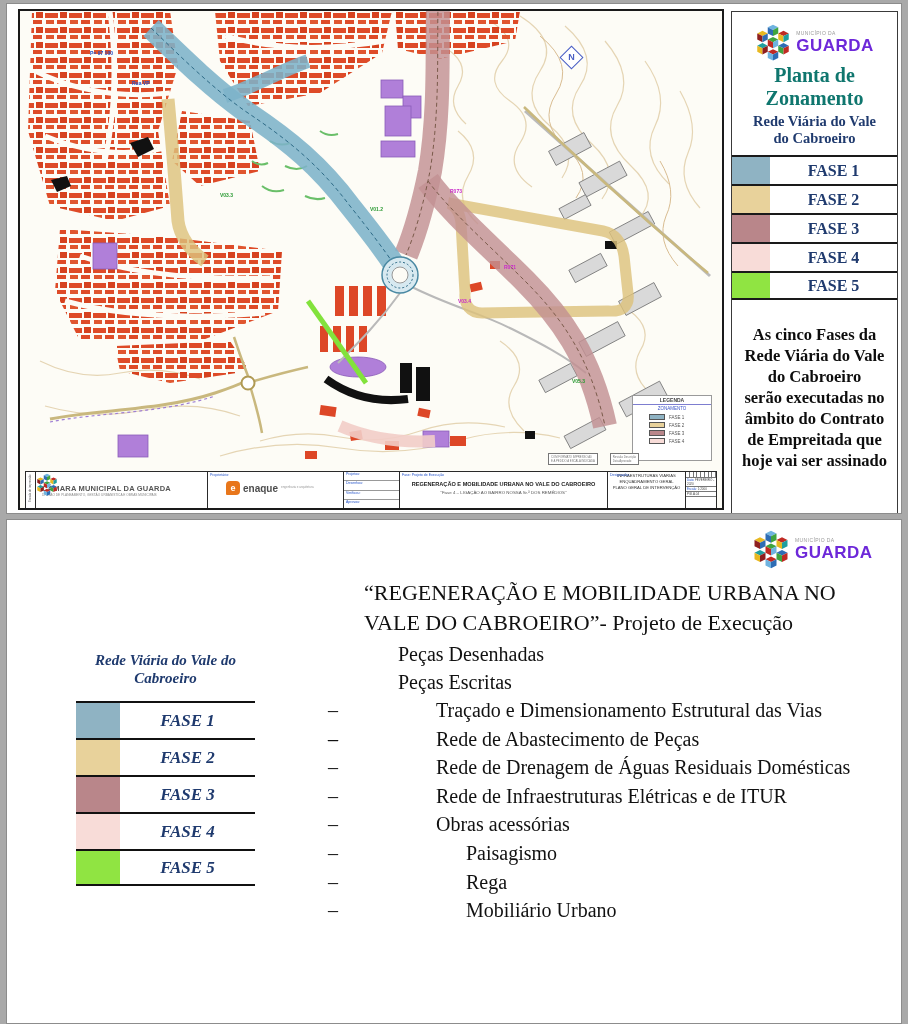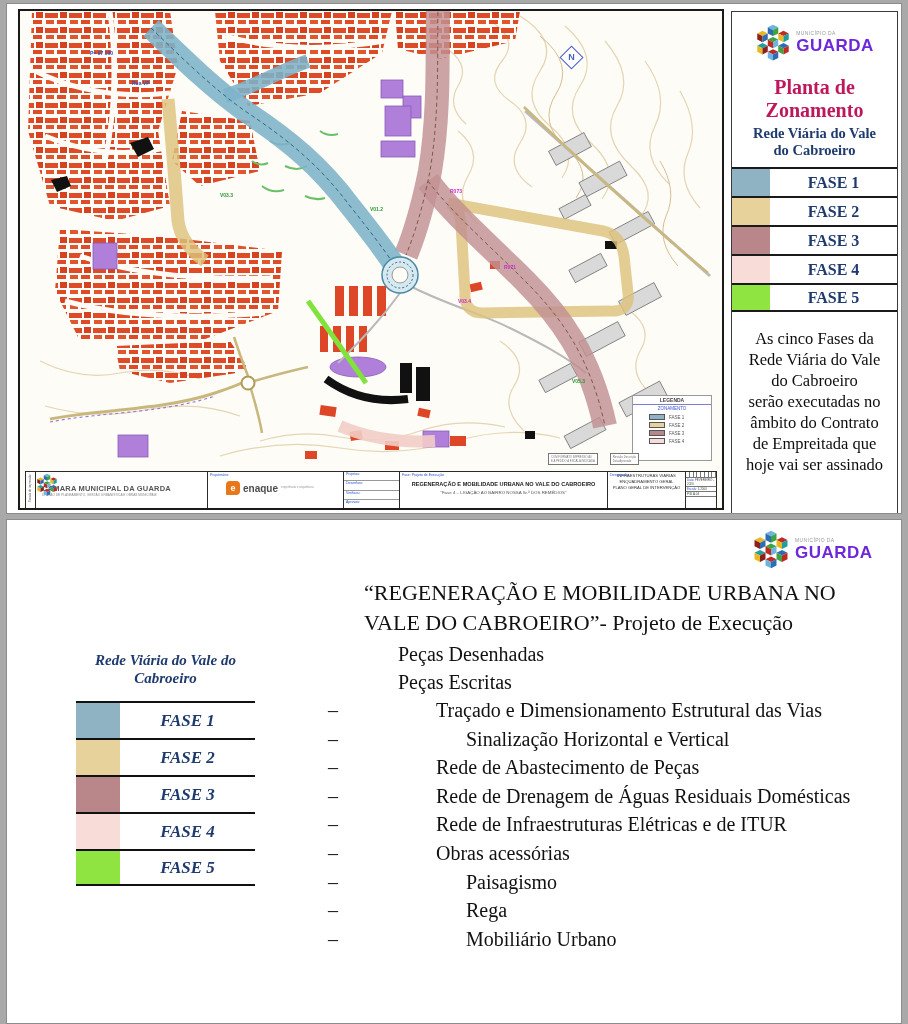--- a/index.html
+++ b/index.html
@@ -68,30 +68,30 @@
   .miniboxes{position:absolute;left:528px;top:442px;display:flex;gap:12px;font-family:"Liberation Sans",sans-serif;}
   .mbx{background:#fff;border:1px solid #777;font-size:2.8px;color:#777;padding:1px 2px;line-height:4px;}
 
   
   .sidebar{position:absolute;left:724px;top:7px;width:167px;height:502px;
     border:1px solid #3a3a3a;border-bottom:none;box-sizing:border-box;background:#fff;}
   .glogo{display:flex;align-items:center;justify-content:center;gap:5px;}
   .glogo .gtx .gs{font-size:5px;color:#9a9a9a;letter-spacing:.4px;font-family:"Liberation Sans",sans-serif;}
   .glogo .gtx .gl{font-size:17px;font-weight:bold;color:#6d28d9;letter-spacing:.5px;font-family:"Liberation Sans",sans-serif;}
   .sb-logo{margin-top:10px;}
-  .sb-title{margin-top:12px;text-align:center;color:#be185d;font-weight:bold;font-size:20px;line-height:23px;}
+  .sb-title{margin-top:0;text-align:center;color:#0f766e;font-weight:bold;font-size:20px;line-height:23px;}
   .sb-sub{margin-top:3px;text-align:center;color:#1f3a6e;font-weight:bold;font-size:14.5px;line-height:17px;}
   .sb-table{margin-top:8px;}
   .sb-row{display:flex;height:29px;border-top:2px solid #1a1a1a;box-sizing:border-box;}
   .sb-row:last-child{border-bottom:2px solid #1a1a1a;}
   .sb-sw{width:38px;}
   .sb-lb{flex:1;display:flex;align-items:center;justify-content:center;
     color:#1f3a6e;font-weight:bold;font-size:16px;}
-  .sb-note{margin-top:16px;padding:0 6px;text-align:center;color:#0d0d0d;
-    font-weight:normal;font-size:16.5px;line-height:21px;}
+  .sb-note{margin-top:24px;padding:0 6px;text-align:center;color:#0d0d0d;
+    font-weight:bold;font-size:16.5px;line-height:21px;}
 
   
   .p2-logo{position:absolute;left:745px;top:8px;}
   .p2-title{position:absolute;left:357px;top:58px;width:520px;font-size:22px;line-height:30px;color:#111;}
   .p2-sections{position:absolute;left:391px;top:120px;font-size:20px;line-height:28px;color:#111;}
   .p2-list{position:absolute;left:321px;top:176px;width:548px;font-size:20px;color:#111;}
   .p2-list .li{position:relative;line-height:28.6px;}
   .p2-list .li .dash{position:absolute;left:0;top:0;}
   .p2-list .li.l1{padding-left:108px;}
   .p2-list .li.l2{padding-left:138px;}
@@ -502,21 +502,21 @@
     <div>VALE DO CABROEIRO”- Projeto de Execução</div>
   </div>
 
   <div class="p2-sections">
     <div>Peças Desenhadas</div>
     <div>Peças Escritas</div>
   </div>
 
   <div class="p2-list">
     <div class="li l1"><span class="dash">–</span><span>Traçado e Dimensionamento Estrutural das Vias</span></div>
-    <div class="li l2"><span class="dash">–</span><span>Sinalização Horizontal e Vertical</span></div>
+    <div class="li l2"><span class="dash">–</span></div>
     <div class="li l1"><span class="dash">–</span><span>Rede de Abastecimento de Peças</span></div>
     <div class="li l1"><span class="dash">–</span><span>Rede de Drenagem de Águas Residuais Domésticas</span></div>
     <div class="li l1"><span class="dash">–</span><span>Rede de Infraestruturas Elétricas e de ITUR</span></div>
     <div class="li l1"><span class="dash">–</span><span>Obras acessórias</span></div>
     <div class="li l2"><span class="dash">–</span><span>Paisagismo</span></div>
     <div class="li l2"><span class="dash">–</span><span>Rega</span></div>
     <div class="li l2"><span class="dash">–</span><span>Mobiliário Urbano</span></div>
   </div>
 
   <div class="p2-legend">

